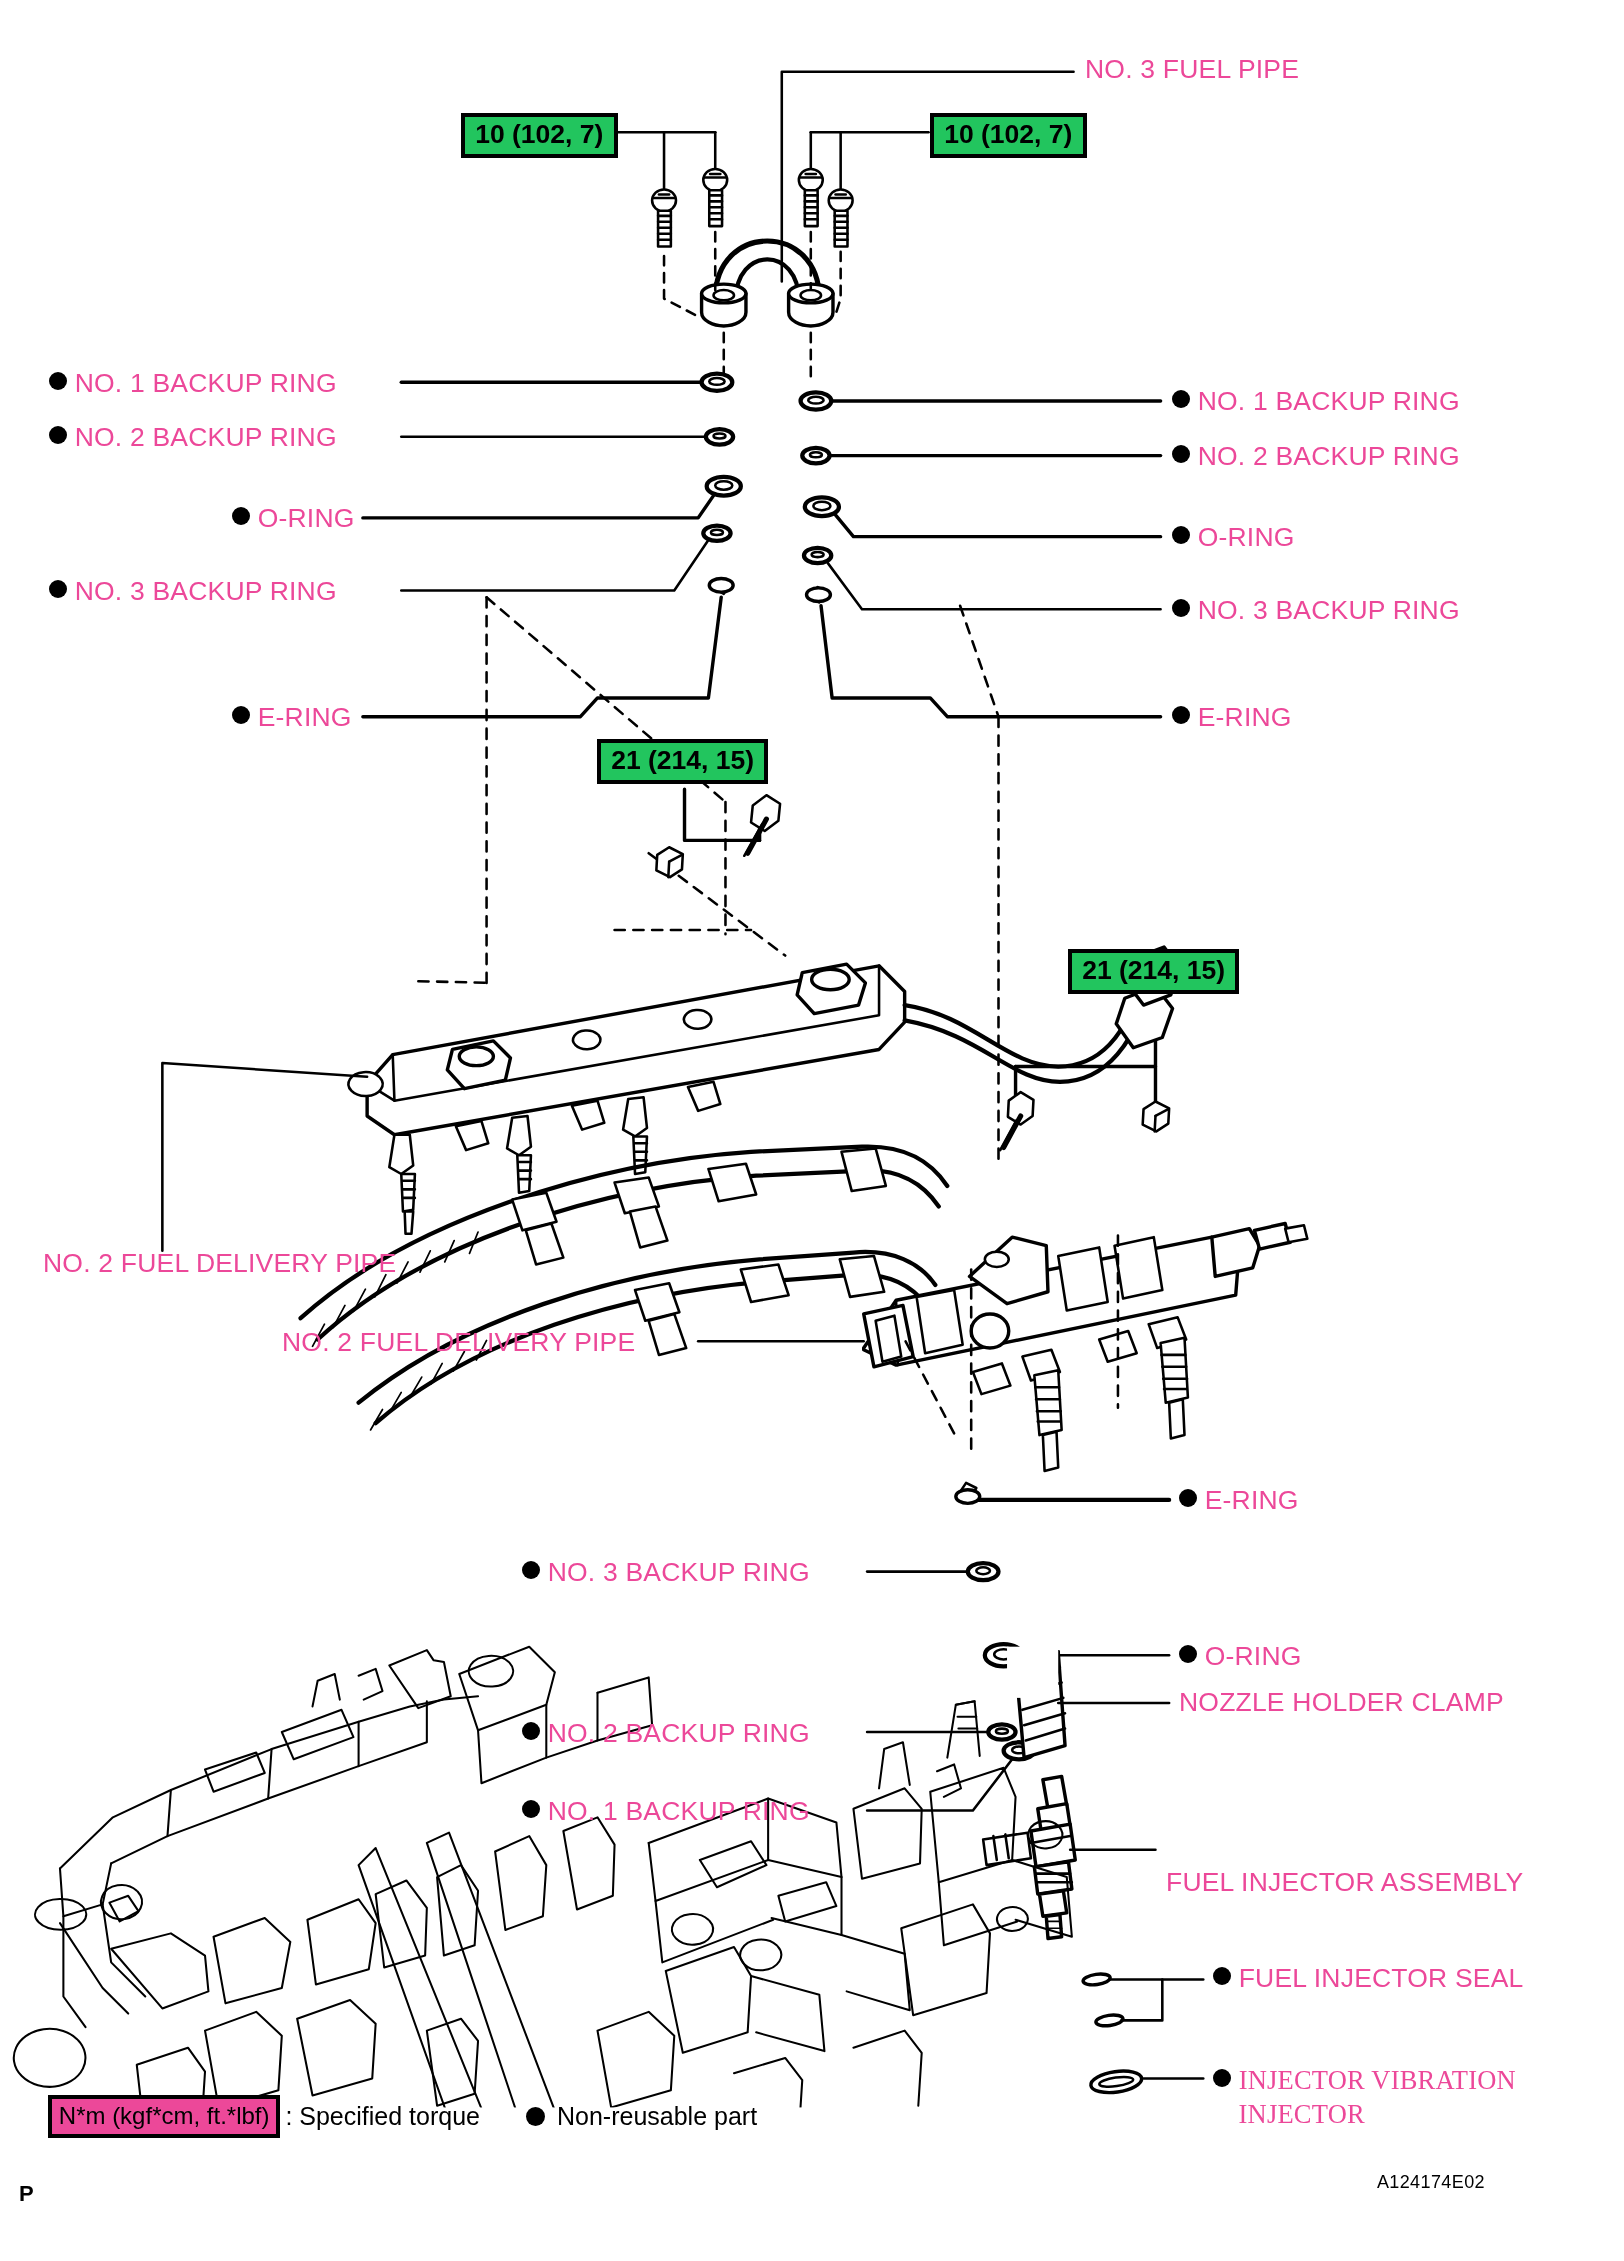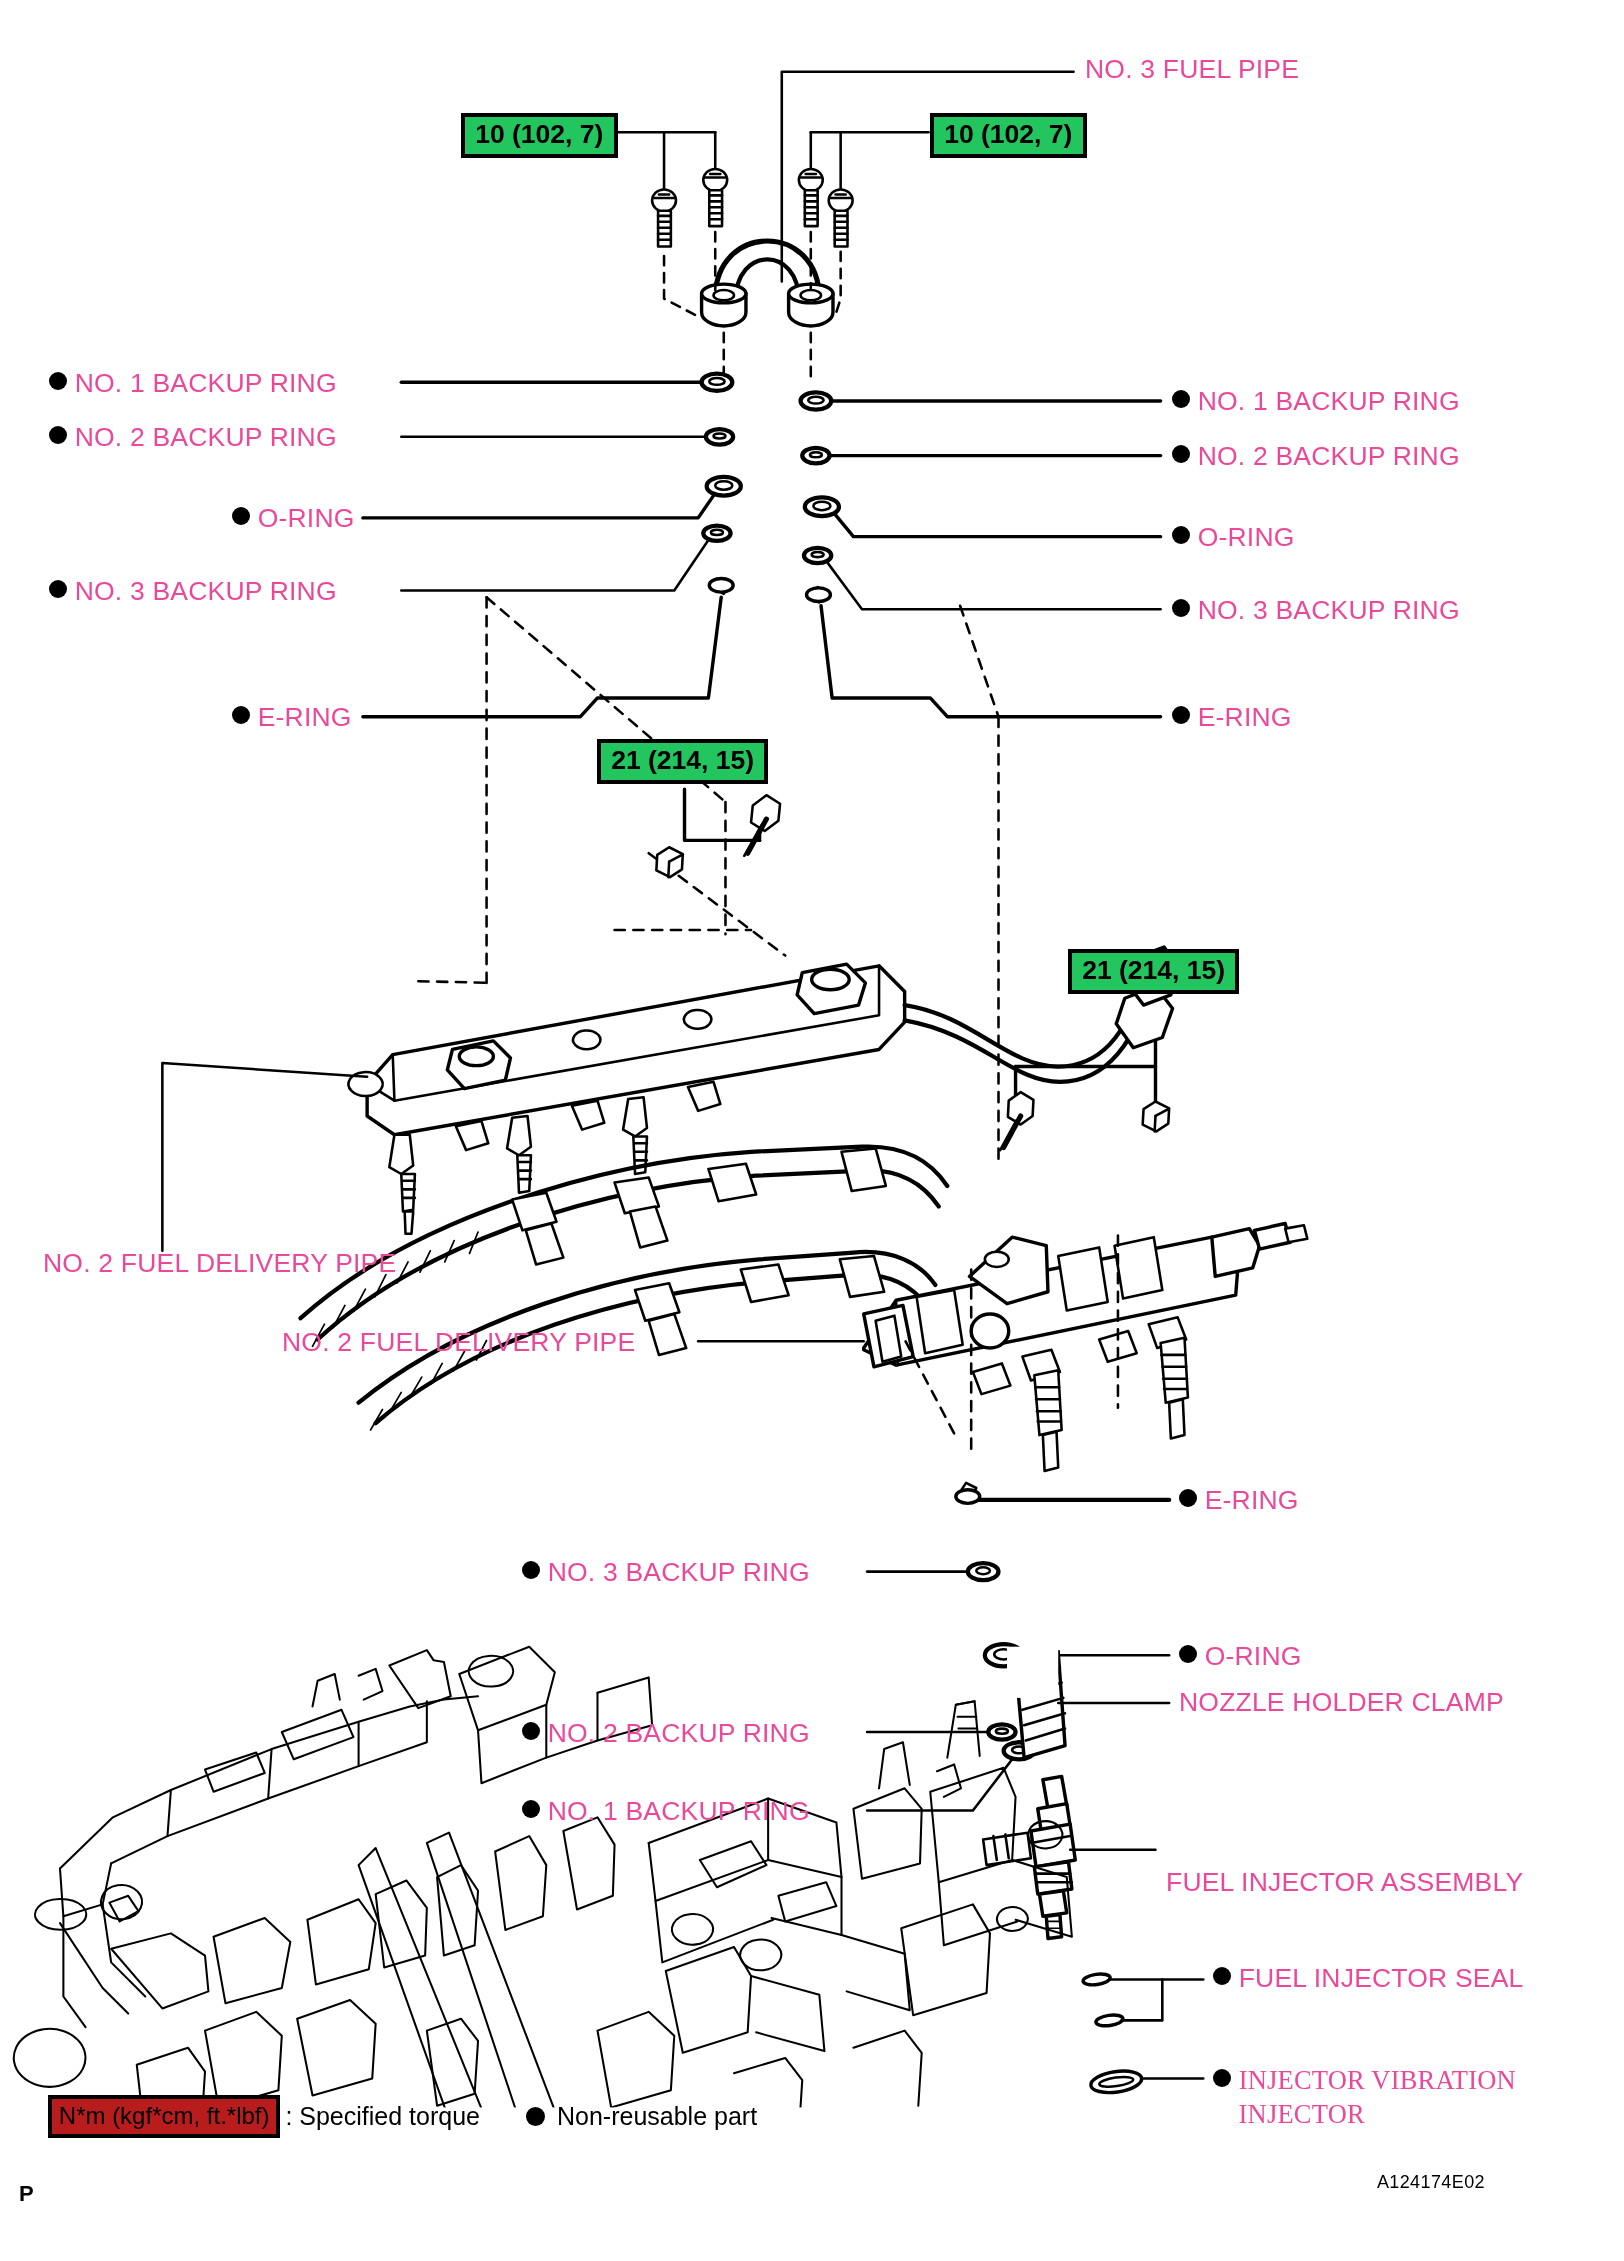--- a/index.html
+++ b/index.html
@@ -16,21 +16,21 @@
   .bullet{display:inline-block;width:18px;height:18px;border-radius:50%;
           background:#000;vertical-align:1.7px;margin-right:7.7px;}
 
   
   .tbox{position:absolute;border:4.3px solid #000;background:#22c55e;
         font-size:26.5px;font-weight:bold;padding:3.4px 10.2px 5.1px 10.2px;
         line-height:29px;white-space:nowrap;}
 
   
   #legend{position:absolute;left:48px;top:2095px;display:flex;align-items:center;}
-  #legend .lbox{border:4.3px solid #000;background:#b91c1c;font-size:24px;
+  #legend .lbox{border:4.3px solid #000;background:#ec4899;font-size:24px;
                 padding:3.4px 6.8px 5.1px 6.8px;line-height:27px;white-space:nowrap;}
   #legend .ltxt{font-size:25px;margin-left:5.1px;white-space:nowrap;}
   #legend .nrp{display:flex;align-items:center;margin-left:46px;}
   #legend .nrp .dot{width:19px;height:19px;border-radius:50%;background:#000;margin-right:12px;}
 
   #pmark{position:absolute;left:19px;top:2181px;font-size:22px;font-weight:bold;}
   #refcode{position:absolute;left:1485px;top:2172px;font-size:18px;
            letter-spacing:0.4px;transform:translateX(-100%);}
 
   

